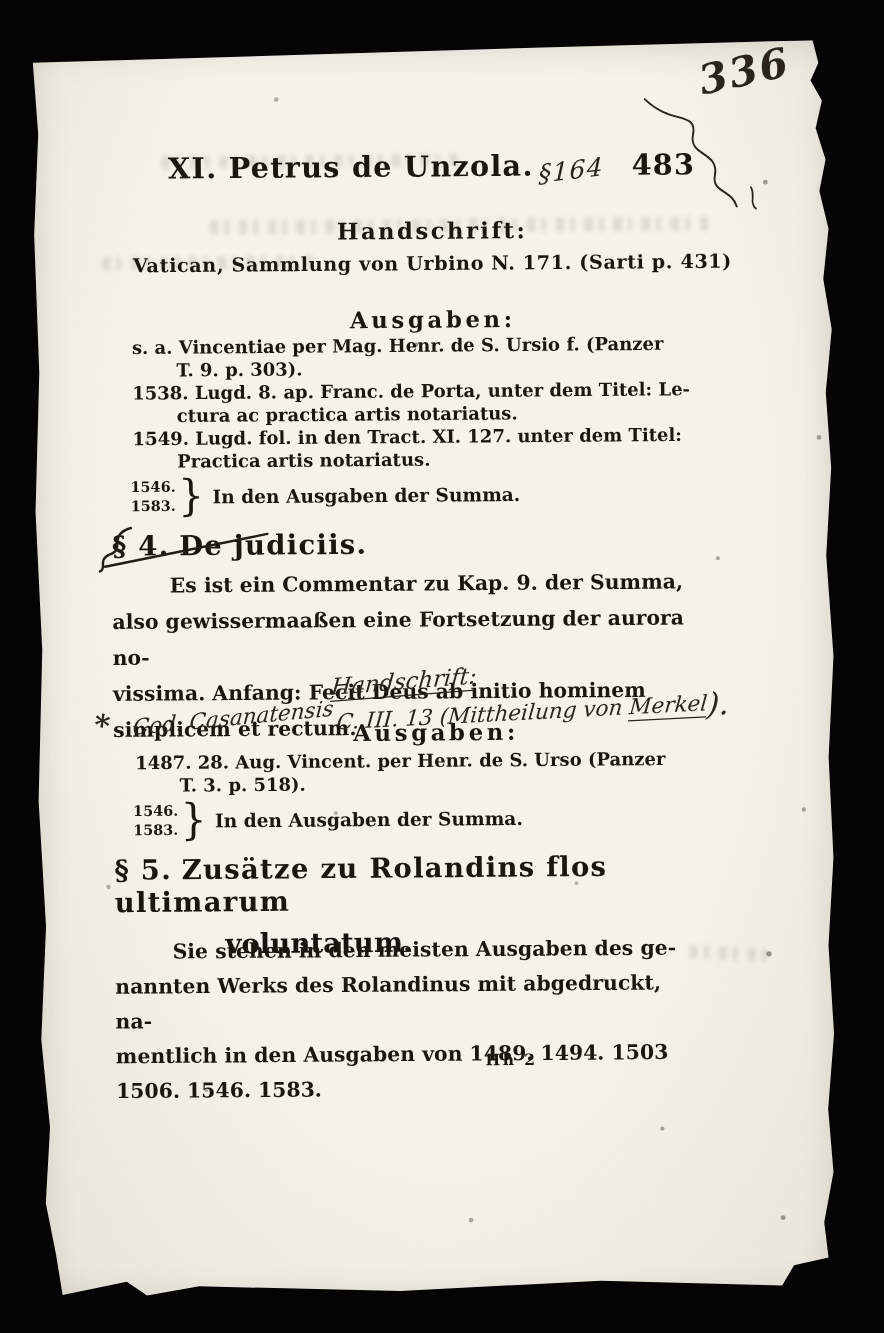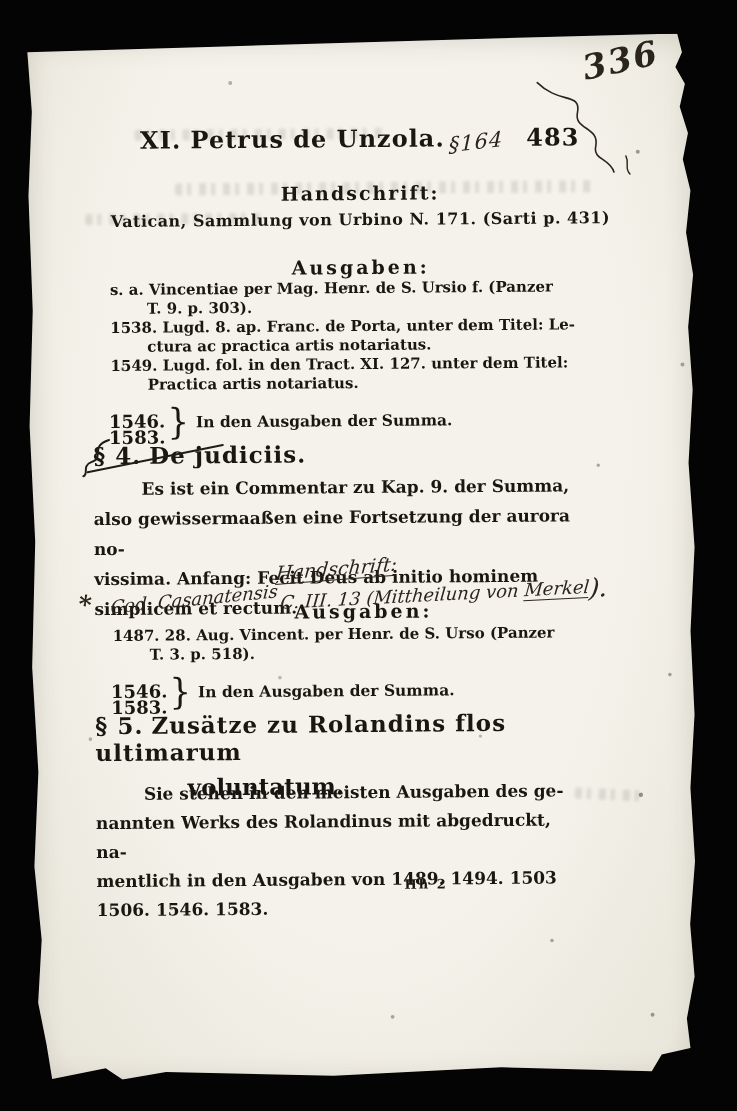--- a/index.html
+++ b/index.html
@@ -48,21 +48,21 @@
   .sec-heading { top: 146px; font-size: 19px; letter-spacing: 2px; }
   .vatican-line { top: 174px; font-size: 16px; letter-spacing: .5px; }
   .ausgaben-h1 { top: 220px; font-size: 19px; letter-spacing: 3px; }
   .ausgaben-h2 { top: 564px; font-size: 19px; letter-spacing: 3px; }
 
   .editions { position: absolute; left: 84px; width: 478px; font-size: 15px; line-height: 19px; }
   .ed1 { top: 243px; }
   .ed2 { top: 589px; }
   .ed-l2 { margin-left: 37px; }
   .brace-row { display: flex; align-items: center; margin-top: 3px; margin-left: -2px; }
-  .brace-years { font-size: 18px; line-height: 16px; margin-top: 16px; }
+  .brace-years { font-size: 12px; line-height: 16px; }
   .brace-glyph { font-size: 34px; font-weight: normal; margin: 0 7px 0 2px; transform: scaleY(1.05); }
   .brace-text { font-size: 15.5px; }
 
   .section-block { position: absolute; left: 66px; width: 480px; }
   .sec4 { top: 404px; }
   .sec5 { top: 674px; }
   .sec-title { font-size: 23px; letter-spacing: 1px; position: relative; display: inline-block; }
   .sec-title .mark { margin-right: 8px; }
   .sec5-l2 { margin-left: 92px; margin-top: 8px; font-size: 23px; font-weight: bold; }
 

